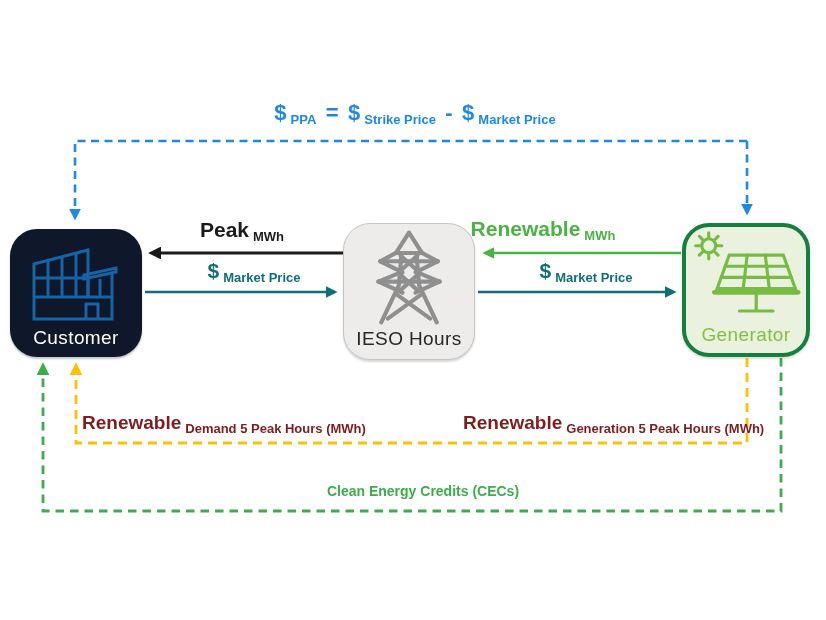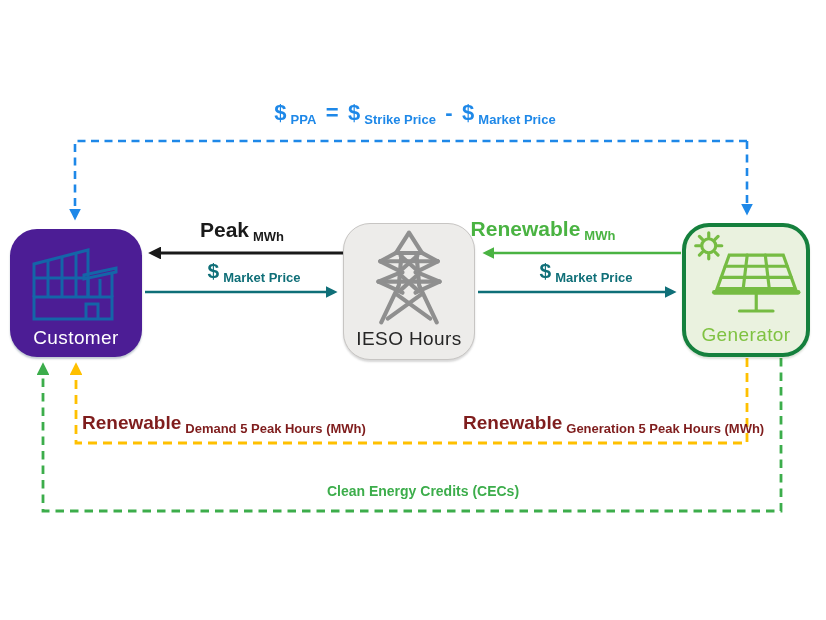--- a/index.html
+++ b/index.html
@@ -7,21 +7,21 @@
     position:relative;width:826px;height:620px;background:#ffffff;overflow:hidden;
     font-family:"Liberation Sans",sans-serif;
   }
   svg.overlay{position:absolute;left:0;top:0;}
   .node{
     position:absolute;box-sizing:border-box;border-radius:27px;
     display:flex;flex-direction:column;align-items:center;justify-content:flex-end;
   }
   .node .iconwrap{flex:1;display:flex;align-items:center;justify-content:center;width:100%;}
   .node .nlabel{font-size:19px;letter-spacing:.4px;line-height:1;}
-  #node-customer{left:10px;top:229px;width:132px;height:128px;background:#4c1d95;
+  #node-customer{left:10px;top:229px;width:132px;height:128px;background:#0f172a;
     box-shadow:0 2px 2px rgba(0,40,70,.25);justify-content:space-between;}
   #node-customer .nlabel{color:#ffffff;padding-bottom:10px;}
   #node-customer .iconwrap{padding-top:10px;}
   #node-ieso{left:343px;top:223px;width:132px;height:137px;background:#EDECEA;
     border:1.5px solid #C7C5C3;box-shadow:0 2px 2px rgba(60,60,60,.2);}
   #node-ieso .nlabel{color:#262626;padding-bottom:11px;}
   #node-generator{left:682px;top:223px;width:128px;height:134px;background:#EAF2DF;
     border:4px solid #15803d;box-shadow:0 2px 2px rgba(60,90,40,.18);}
   #node-generator .nlabel{color:#7FC241;padding-bottom:9px;}
   .flow-label{position:absolute;white-space:nowrap;line-height:1;}

